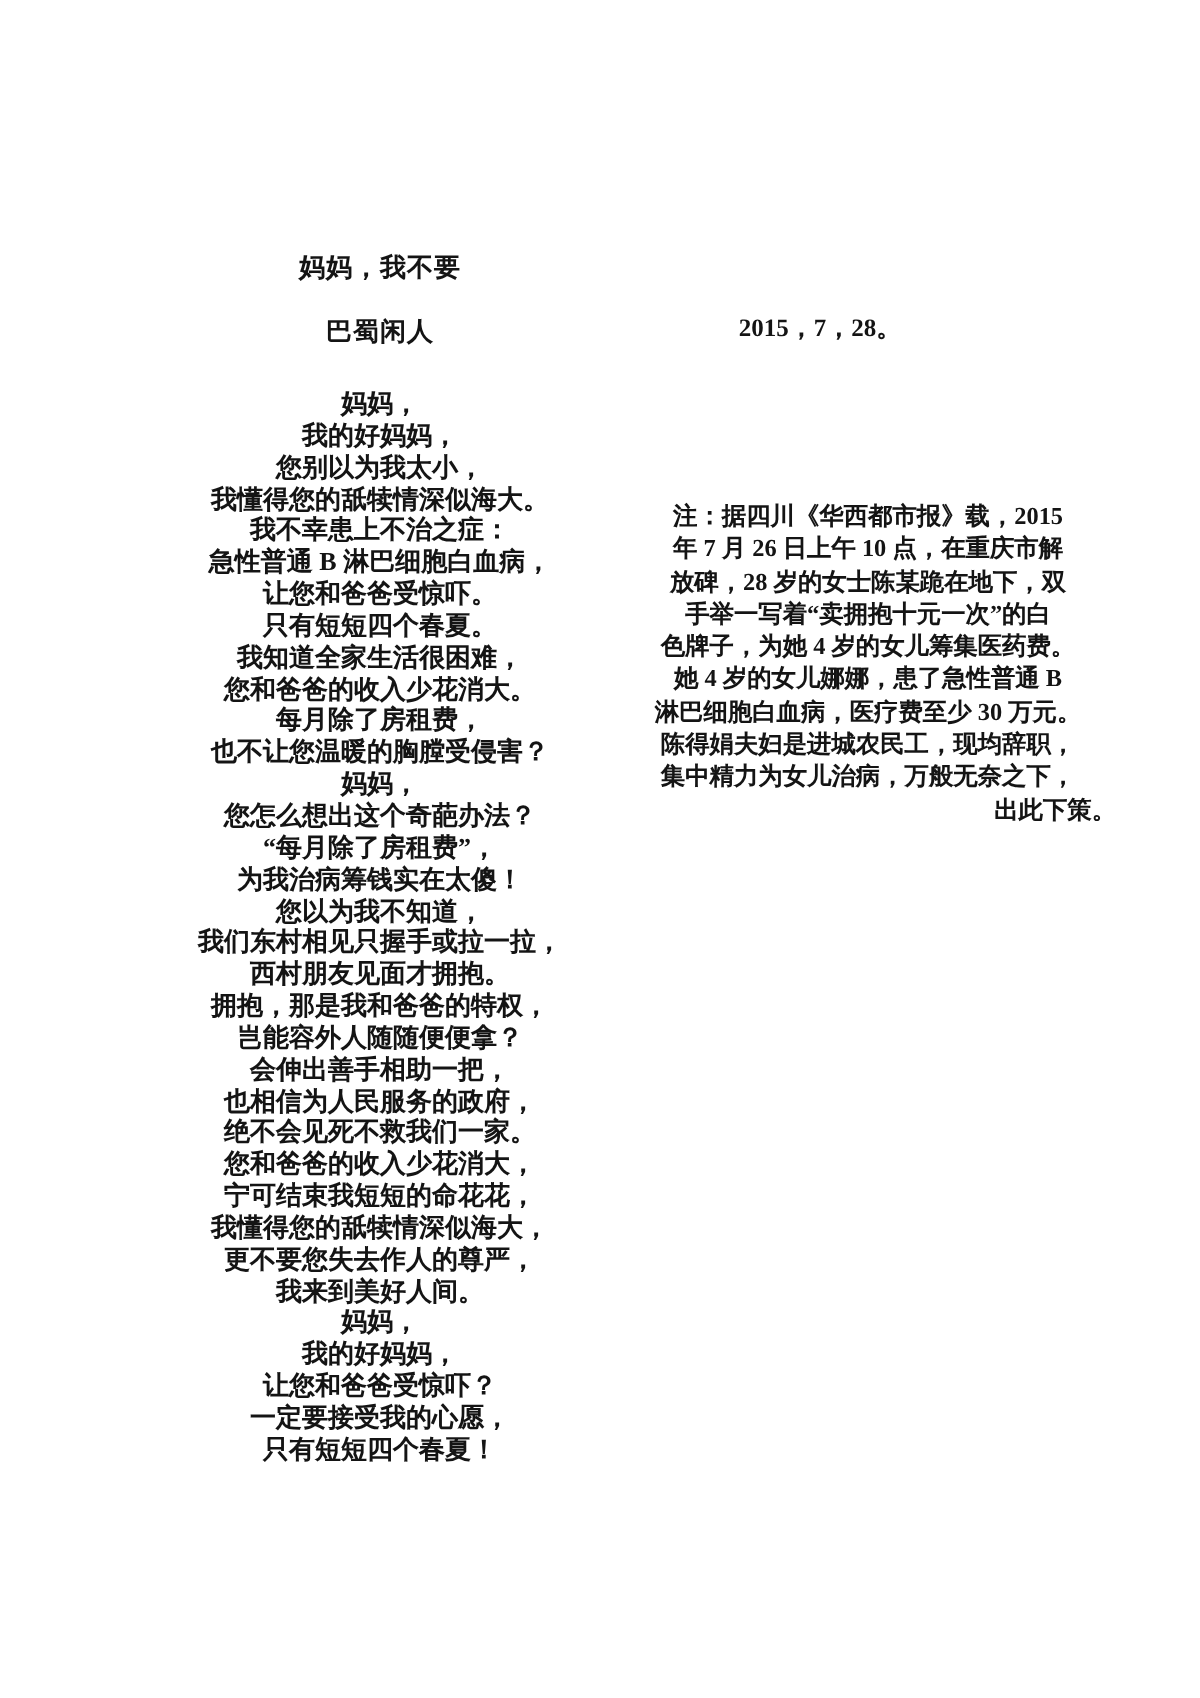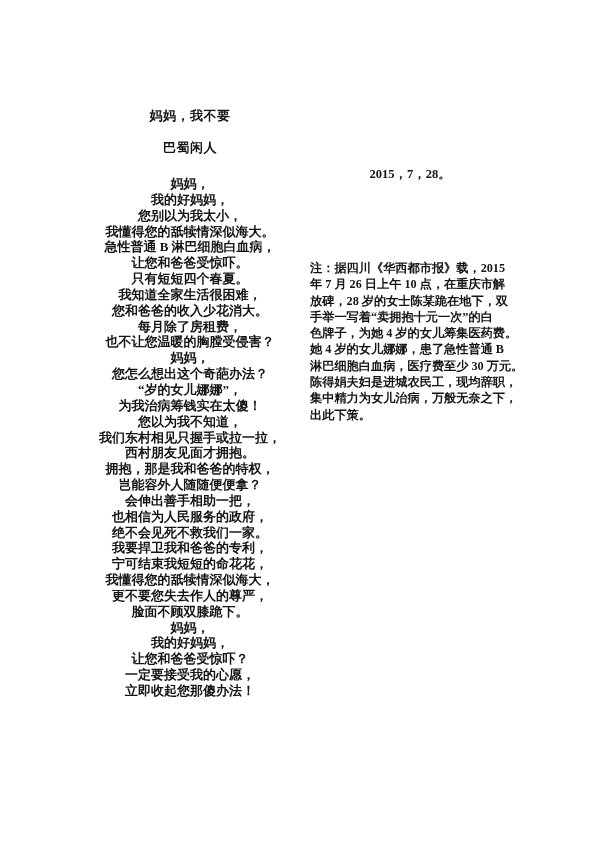--- a/index.html
+++ b/index.html
@@ -14,21 +14,21 @@
     background: #ffffff;
     overflow: hidden;
     font-family: "Liberation Serif", serif;
     font-weight: bold;
     color: #141414;
   }
   
   .poem-col {
     position: absolute;
     left: 40px;
-    top: 108px;
+    top: 126px;
     width: 300px;
     text-align: center;
   }
   .poem-title {
     font-size: 13px;
     line-height: 16px;
     margin-bottom: 16px;
     letter-spacing: 0.5px;
   }
   .poem-author {
@@ -39,85 +39,86 @@
   }
   .poem-line {
     font-size: 13px;
     line-height: 15.85px;
     white-space: nowrap;
   }
   
   .right-col {
     position: absolute;
     left: 310px;
-    top: 166px;
+    top: 156px;
     width: 248px;
   }
   .poem-date {
     width: 200px;
     text-align: center;
     font-size: 12.5px;
     line-height: 17px;
   }
   .note-block {
     margin-top: 77px;
   }
   .note-line {
     font-size: 12.2px;
     line-height: 16.3px;
-    text-align: left;
+    text-align: center;
     white-space: nowrap;
   }
   .note-line:last-child {
-    text-align: left;
+    text-align: right;
     white-space: normal;
   }
 </style>
 </head>
 <body>
 
 <div class="page">
 
   <div class="poem-col">
     <div class="poem-title">妈妈，我不要</div>
     <div class="poem-author">巴蜀闲人</div>
     <div class="poem-lines">
         <div class="poem-line">妈妈，</div>
         <div class="poem-line">我的好妈妈，</div>
         <div class="poem-line">您别以为我太小，</div>
         <div class="poem-line">我懂得您的舐犊情深似海大。</div>
+        <div class="poem-line">我不幸患上不治之症：</div>
         <div class="poem-line">急性普通 B 淋巴细胞白血病，</div>
         <div class="poem-line">让您和爸爸受惊吓。</div>
         <div class="poem-line">只有短短四个春夏。</div>
         <div class="poem-line">我知道全家生活很困难，</div>
         <div class="poem-line">您和爸爸的收入少花消大。</div>
         <div class="poem-line">每月除了房租费，</div>
         <div class="poem-line">也不让您温暖的胸膛受侵害？</div>
         <div class="poem-line">妈妈，</div>
         <div class="poem-line">您怎么想出这个奇葩办法？</div>
-        <div class="poem-line">“岁的女儿娜娜”，</div>
+        <div class="poem-line">“每月除了房租费”，</div>
         <div class="poem-line">为我治病筹钱实在太傻！</div>
         <div class="poem-line">您以为我不知道，</div>
         <div class="poem-line">我们东村相见只握手或拉一拉，</div>
         <div class="poem-line">西村朋友见面才拥抱。</div>
         <div class="poem-line">拥抱，那是我和爸爸的特权，</div>
         <div class="poem-line">岂能容外人随随便便拿？</div>
         <div class="poem-line">会伸出善手相助一把，</div>
         <div class="poem-line">也相信为人民服务的政府，</div>
         <div class="poem-line">绝不会见死不救我们一家。</div>
-        <div class="poem-line">我要捍卫我和爸爸的专利，</div>
+        <div class="poem-line">您和爸爸的收入少花消大，</div>
         <div class="poem-line">宁可结束我短短的命花花，</div>
         <div class="poem-line">我懂得您的舐犊情深似海大，</div>
         <div class="poem-line">更不要您失去作人的尊严，</div>
-        <div class="poem-line">脸面不顾双膝跪下。</div>
+        <div class="poem-line">我来到美好人间。</div>
         <div class="poem-line">妈妈，</div>
         <div class="poem-line">我的好妈妈，</div>
         <div class="poem-line">让您和爸爸受惊吓？</div>
         <div class="poem-line">一定要接受我的心愿，</div>
-        <div class="poem-line">立即收起您那傻办法！</div>
+        <div class="poem-line">只有短短四个春夏！</div>
       </div>
   </div>
 
   <div class="right-col">
     <div class="poem-date">2015，7，28。</div>
     <div class="note-block">
         <div class="note-line">注：据四川《华西都市报》载，2015</div>
         <div class="note-line">年 7 月 26 日上午 10 点，在重庆市解</div>
         <div class="note-line">放碑，28 岁的女士陈某跪在地下，双</div>
         <div class="note-line">手举一写着“卖拥抱十元一次”的白</div>

